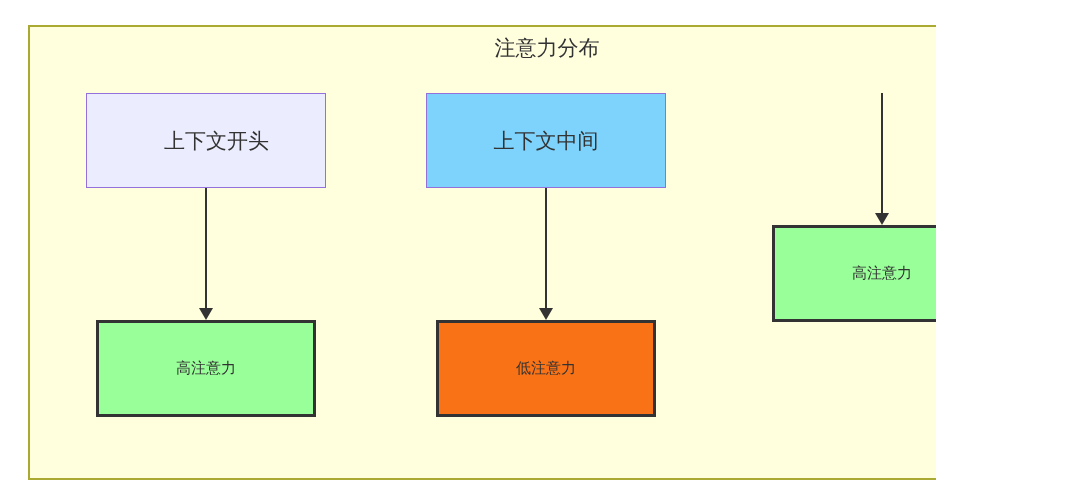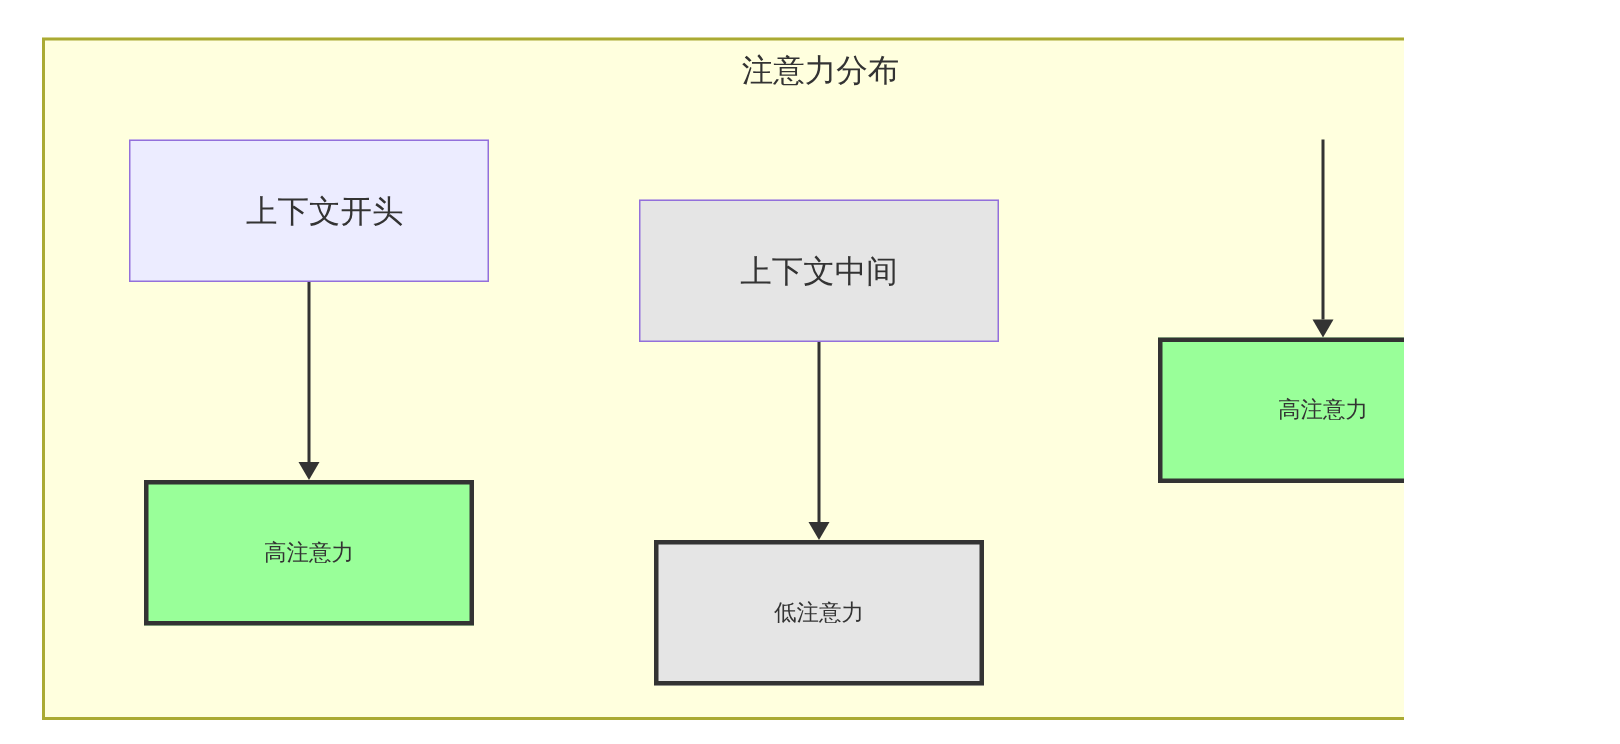--- a/index.html
+++ b/index.html
@@ -102,28 +102,28 @@
       <div class="arrow">
         <div class="arrow-shaft" style="background-color: rgb(51, 51, 51);"></div>
         <div class="arrow-head" style="border-top-color: rgb(51, 51, 51);"></div>
       </div>
       <div class="node-result" style="background-color: rgb(153, 255, 153); border-color: rgb(51, 51, 51);">
         <span>高注意力</span>
       </div>
     </div>
 
     <div class="col col-2">
-      <div class="node-context" style="background-color: #e5e5e5; border-color: rgb(147, 112, 219); margin-top: 40px;">
+      <div class="node-context" style="background-color: #7dd3fc; border-color: rgb(147, 112, 219);">
         <span>上下文中间</span>
       </div>
       <div class="arrow">
         <div class="arrow-shaft" style="background-color: rgb(51, 51, 51);"></div>
         <div class="arrow-head" style="border-top-color: rgb(51, 51, 51);"></div>
       </div>
-      <div class="node-result" style="background-color: #e5e5e5; border-color: rgb(51, 51, 51);">
+      <div class="node-result" style="background-color: #f97316; border-color: rgb(51, 51, 51);">
         <span>低注意力</span>
       </div>
     </div>
 
     <div class="col col-3">
       <div class="arrow">
         <div class="arrow-shaft" style="background-color: rgb(51, 51, 51);"></div>
         <div class="arrow-head" style="border-top-color: rgb(51, 51, 51);"></div>
       </div>
       <div class="node-result" style="background-color: rgb(153, 255, 153); border-color: rgb(51, 51, 51);">

